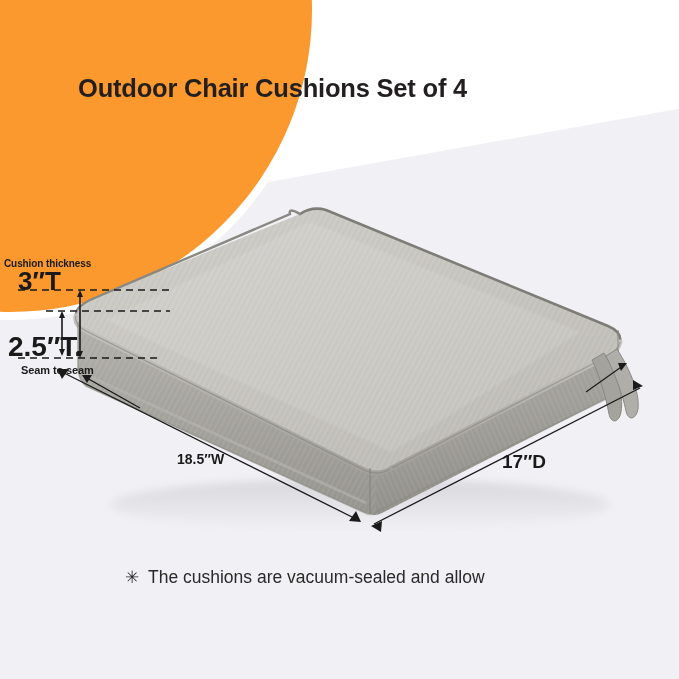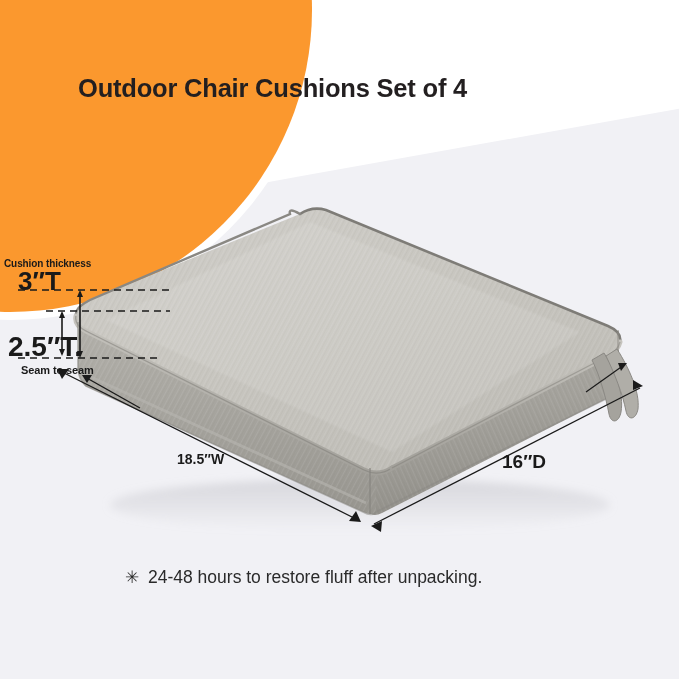--- a/index.html
+++ b/index.html
@@ -356,20 +356,20 @@
         </g>
       </g>
     </svg>
   </div>
 
   <div class="lbl lbl-thickness-cap">Cushion thickness</div>
   <div class="lbl lbl-3t">3″T</div>
   <div class="lbl lbl-25t">2.5″T.</div>
   <div class="lbl lbl-seam">Seam to seam</div>
   <div class="lbl lbl-w">18.5″W</div>
-  <div class="lbl lbl-d">16″D</div>
+  <div class="lbl lbl-d">17″D</div>
 
   <div class="footnote">
     <span class="star">✳</span>
-    <span class="ftxt">24-48 hours to restore fluff after unpacking.</span>
+    <span class="ftxt">The cushions are vacuum-sealed and allow</span>
   </div>
 
 </div>
 
 </body></html>

